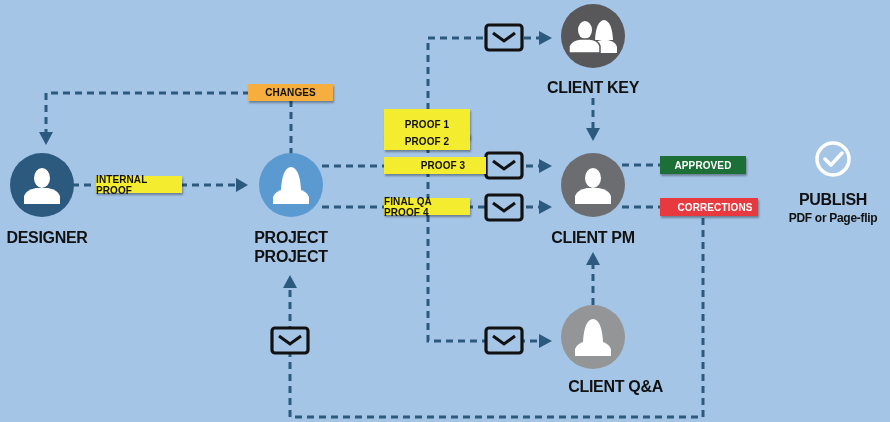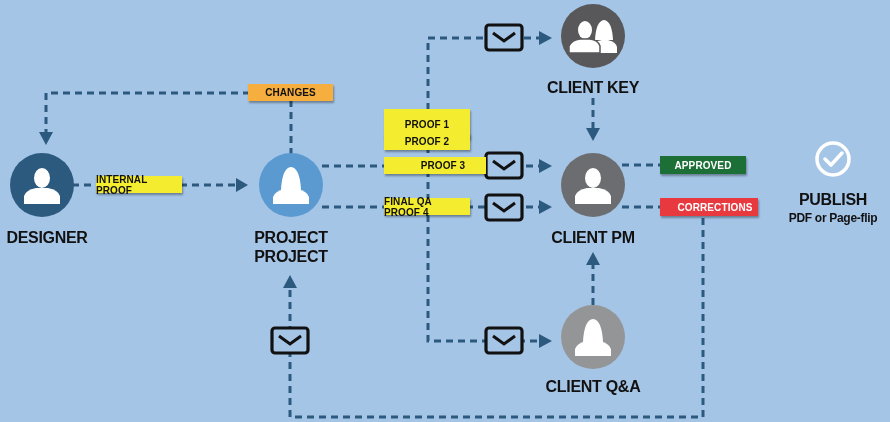--- a/index.html
+++ b/index.html
@@ -130,17 +130,17 @@
 <div class="tag green" style="left:660px;top:156px;width:86px;height:18px;">APPROVED</div>
 <div class="tag red" style="left:660px;top:198px;width:86px;height:18px;padding-left:12px;">CORRECTIONS</div>
 
 <div class="node-label" style="left:0px;top:228px;width:94px;">DESIGNER</div>
 <div class="node-label" style="left:241px;top:228px;width:100px;">
   <div>PROJECT</div>
   <div>PROJECT</div>
 </div>
 <div class="node-label" style="left:533px;top:78px;width:120px;">CLIENT KEY</div>
 <div class="node-label" style="left:533px;top:228px;width:120px;">CLIENT PM</div>
-<div class="node-label" style="left:523px;top:377px;width:140px;">CLIENT Q&amp;A</div>
+<div class="node-label" style="left:523px;top:377px;width:140px;text-align:right;">CLIENT Q&amp;A</div>
 <div class="node-label" style="left:770px;top:190px;width:126px;">
   <div>PUBLISH</div>
   <div class="sub">PDF or Page-flip</div>
 </div>
 
 </body></html>

